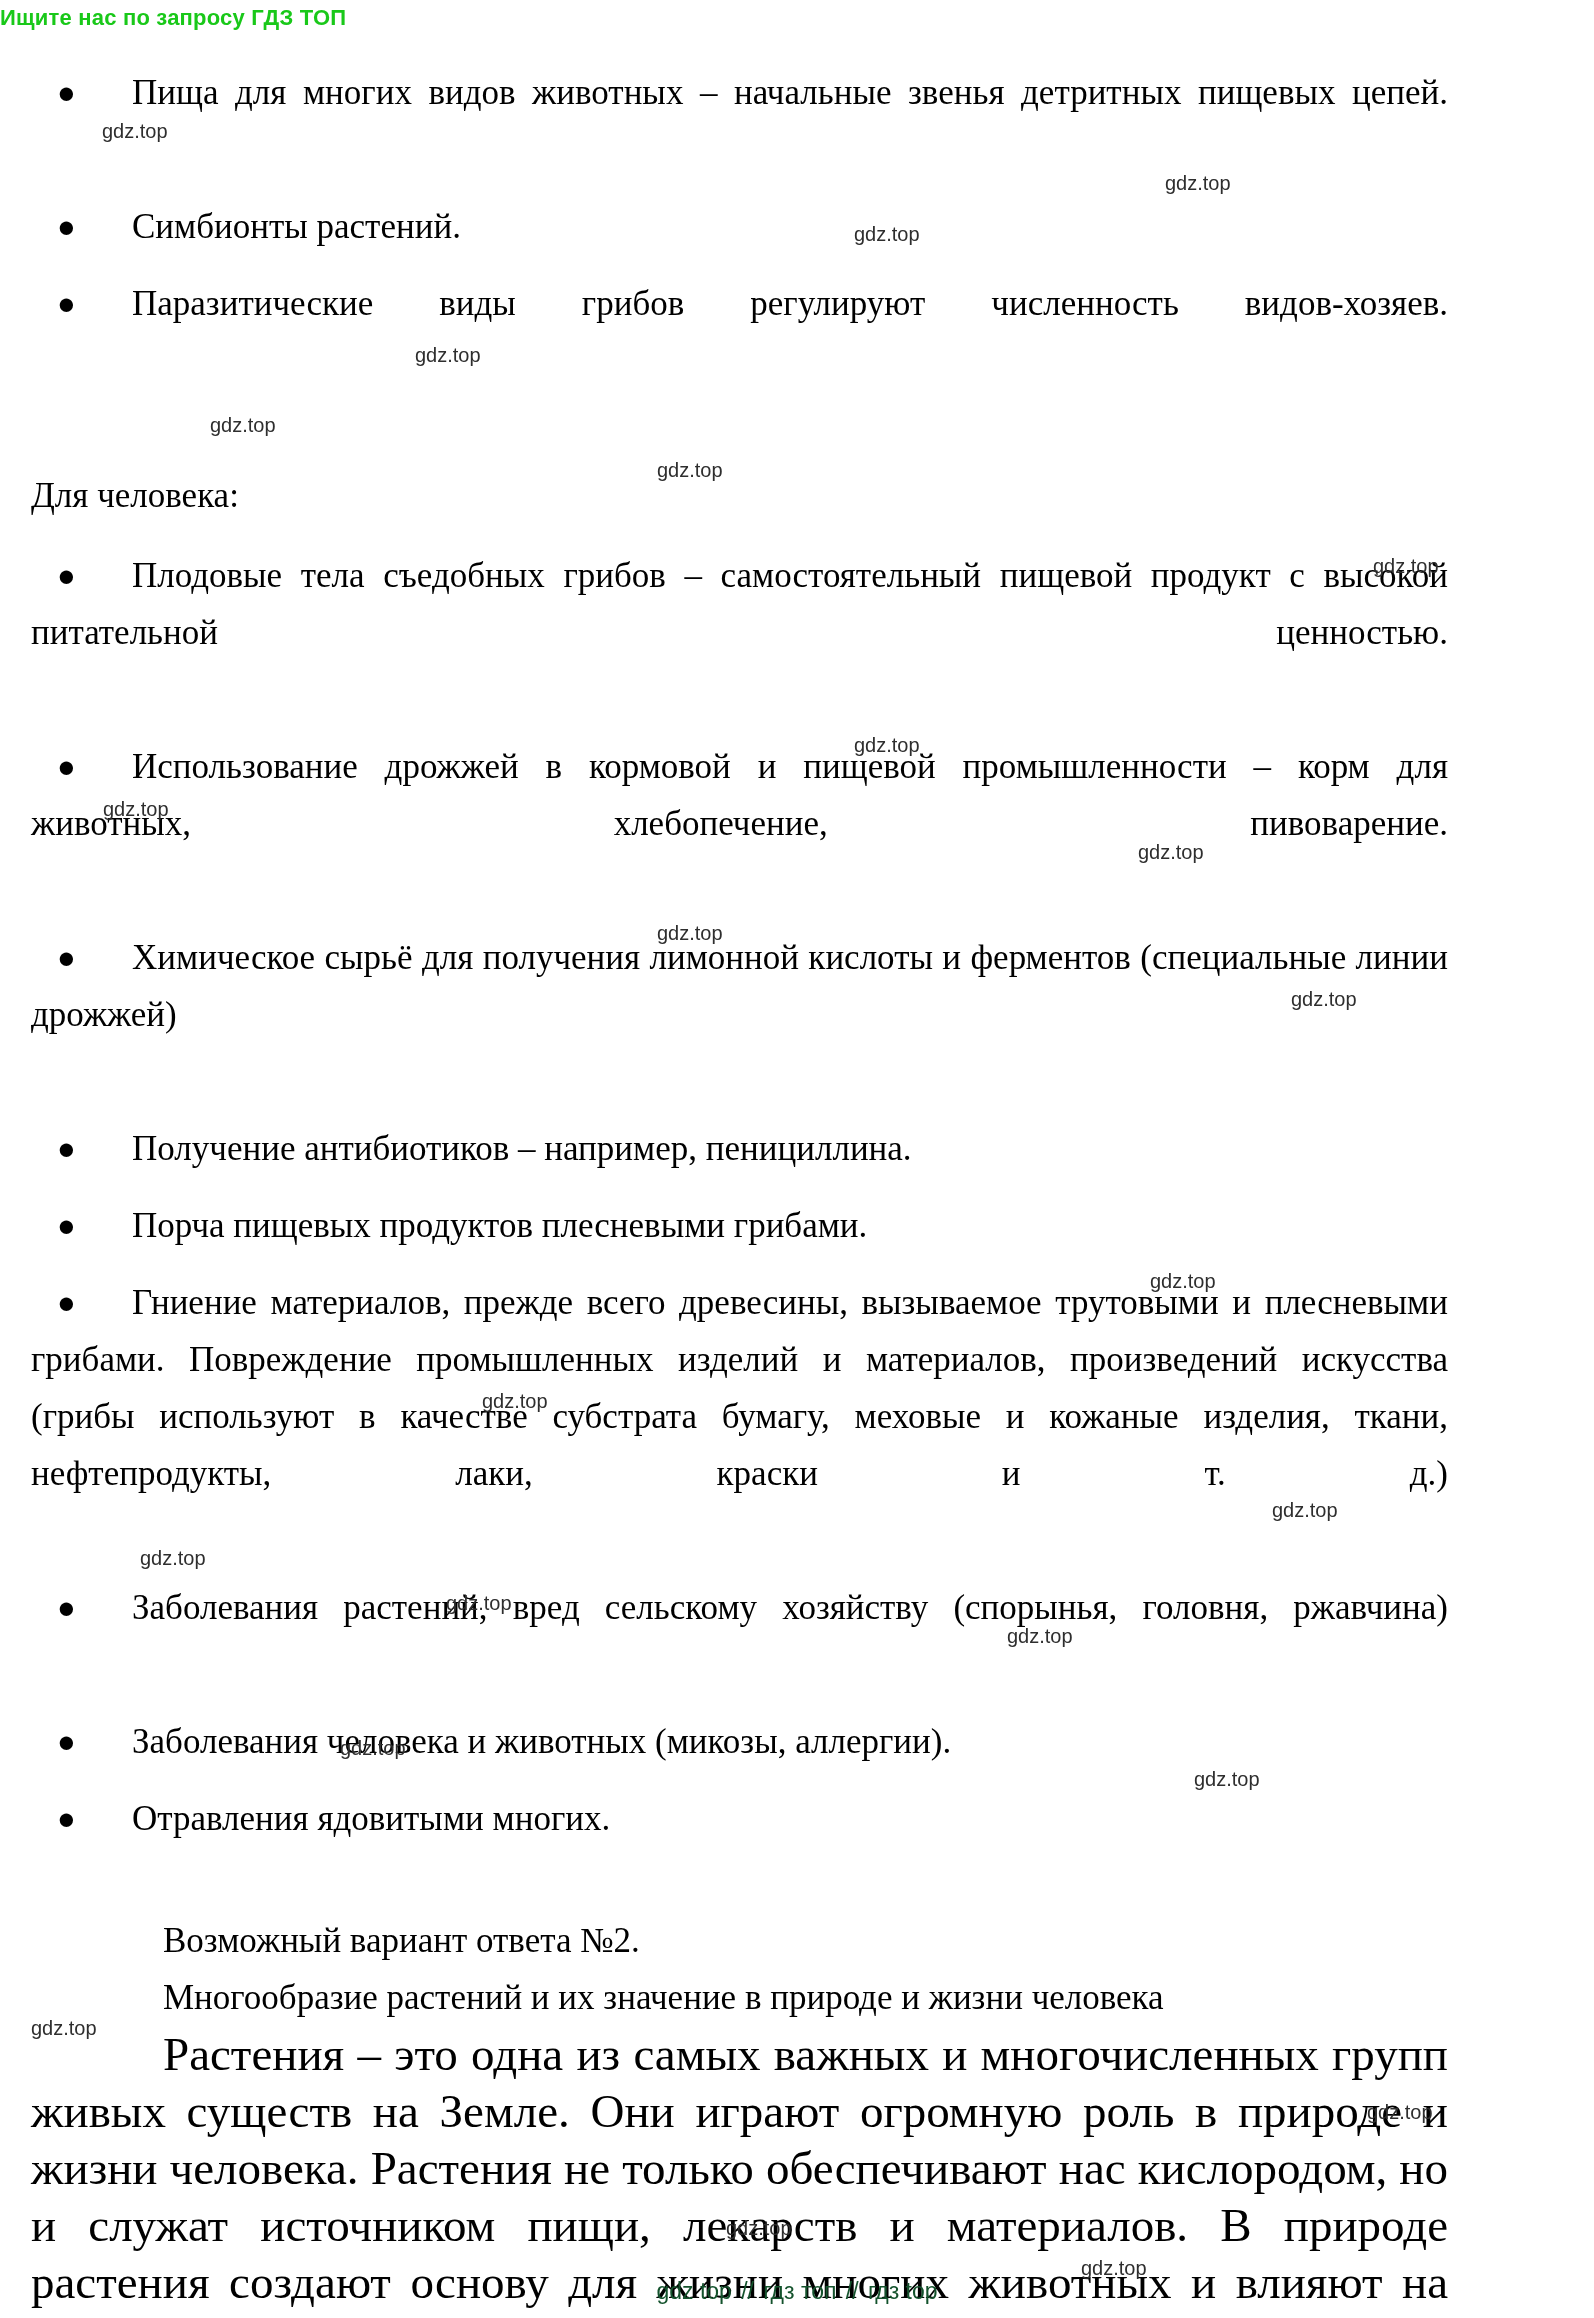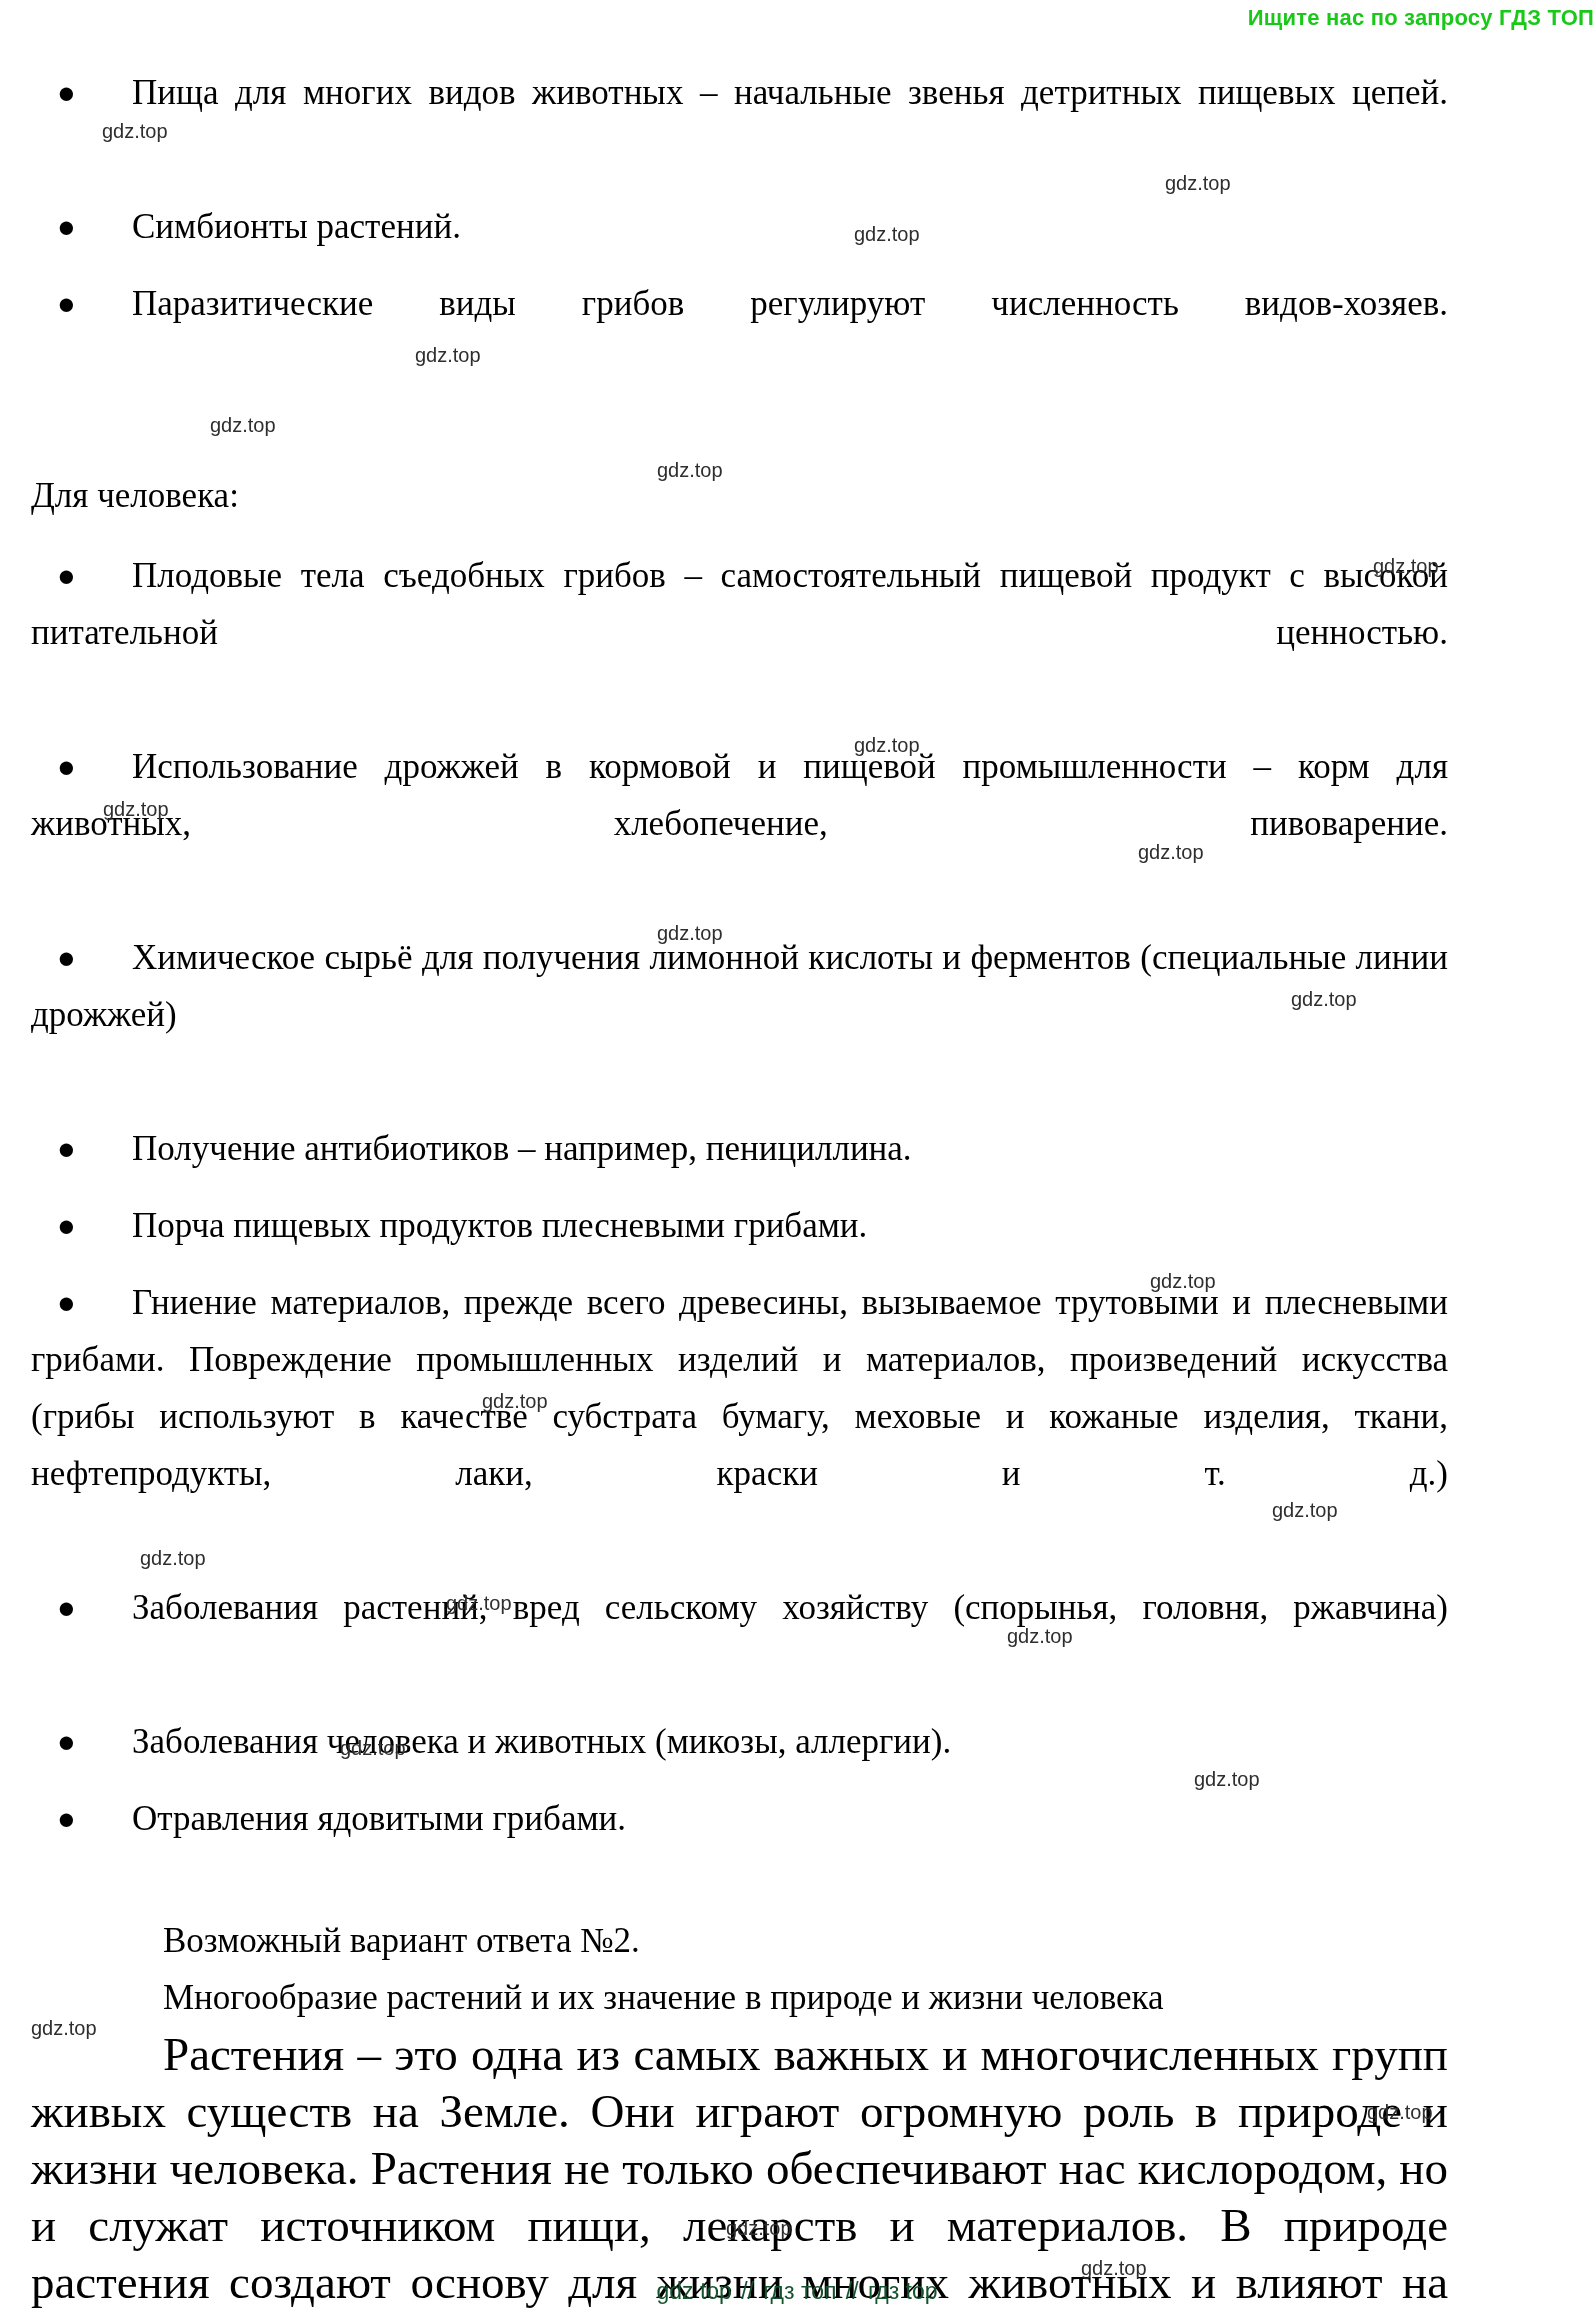--- a/index.html
+++ b/index.html
@@ -19,21 +19,21 @@
     overflow: hidden;
     box-sizing: border-box;
   }
 
   
   .site-header {
     position: absolute;
     top: 4.7px;
     left: 0;
     width: 1594px;
-    text-align: right;
+    text-align: left;
     font-family: "Liberation Sans", "DejaVu Sans", sans-serif;
     font-weight: 700;
     font-size: 22px;
     letter-spacing: 0.2px;
     color: #19c819;
     white-space: nowrap;
   }
 
   
   .content {
@@ -193,21 +193,21 @@
       <span class="bullet-text">Заболевания растений, вред сельскому хозяйству (спорынья, головня, ржавчина)</span>
     </div>
 
     <div class="bullet-item nojustify">
       <span class="bullet-glyph">●</span>
       <span class="bullet-text">Заболевания человека и животных (микозы, аллергии).</span>
     </div>
 
     <div class="bullet-item nojustify">
       <span class="bullet-glyph">●</span>
-      <span class="bullet-text">Отравления ядовитыми грибами.</span>
+      <span class="bullet-text">Отравления ядовитыми многих.</span>
     </div>
 
     <div class="spacer-md"></div>
 
     <div class="sec-head indent">Возможный вариант ответа №2.</div>
 
     <div class="sec-head indent" style="text-align: justify; text-justify: inter-word;">Многообразие растений и их значение в природе и жизни человека</div>
 
     <div class="para">Растения – это одна из самых важных и многочисленных групп живых существ на Земле. Они играют огромную роль в природе и жизни человека. Растения не только обеспечивают нас кислородом, но и служат источником пищи, лекарств и материалов. В природе растения создают основу для жизни многих животных и влияют на климат Земли.</div>
 

